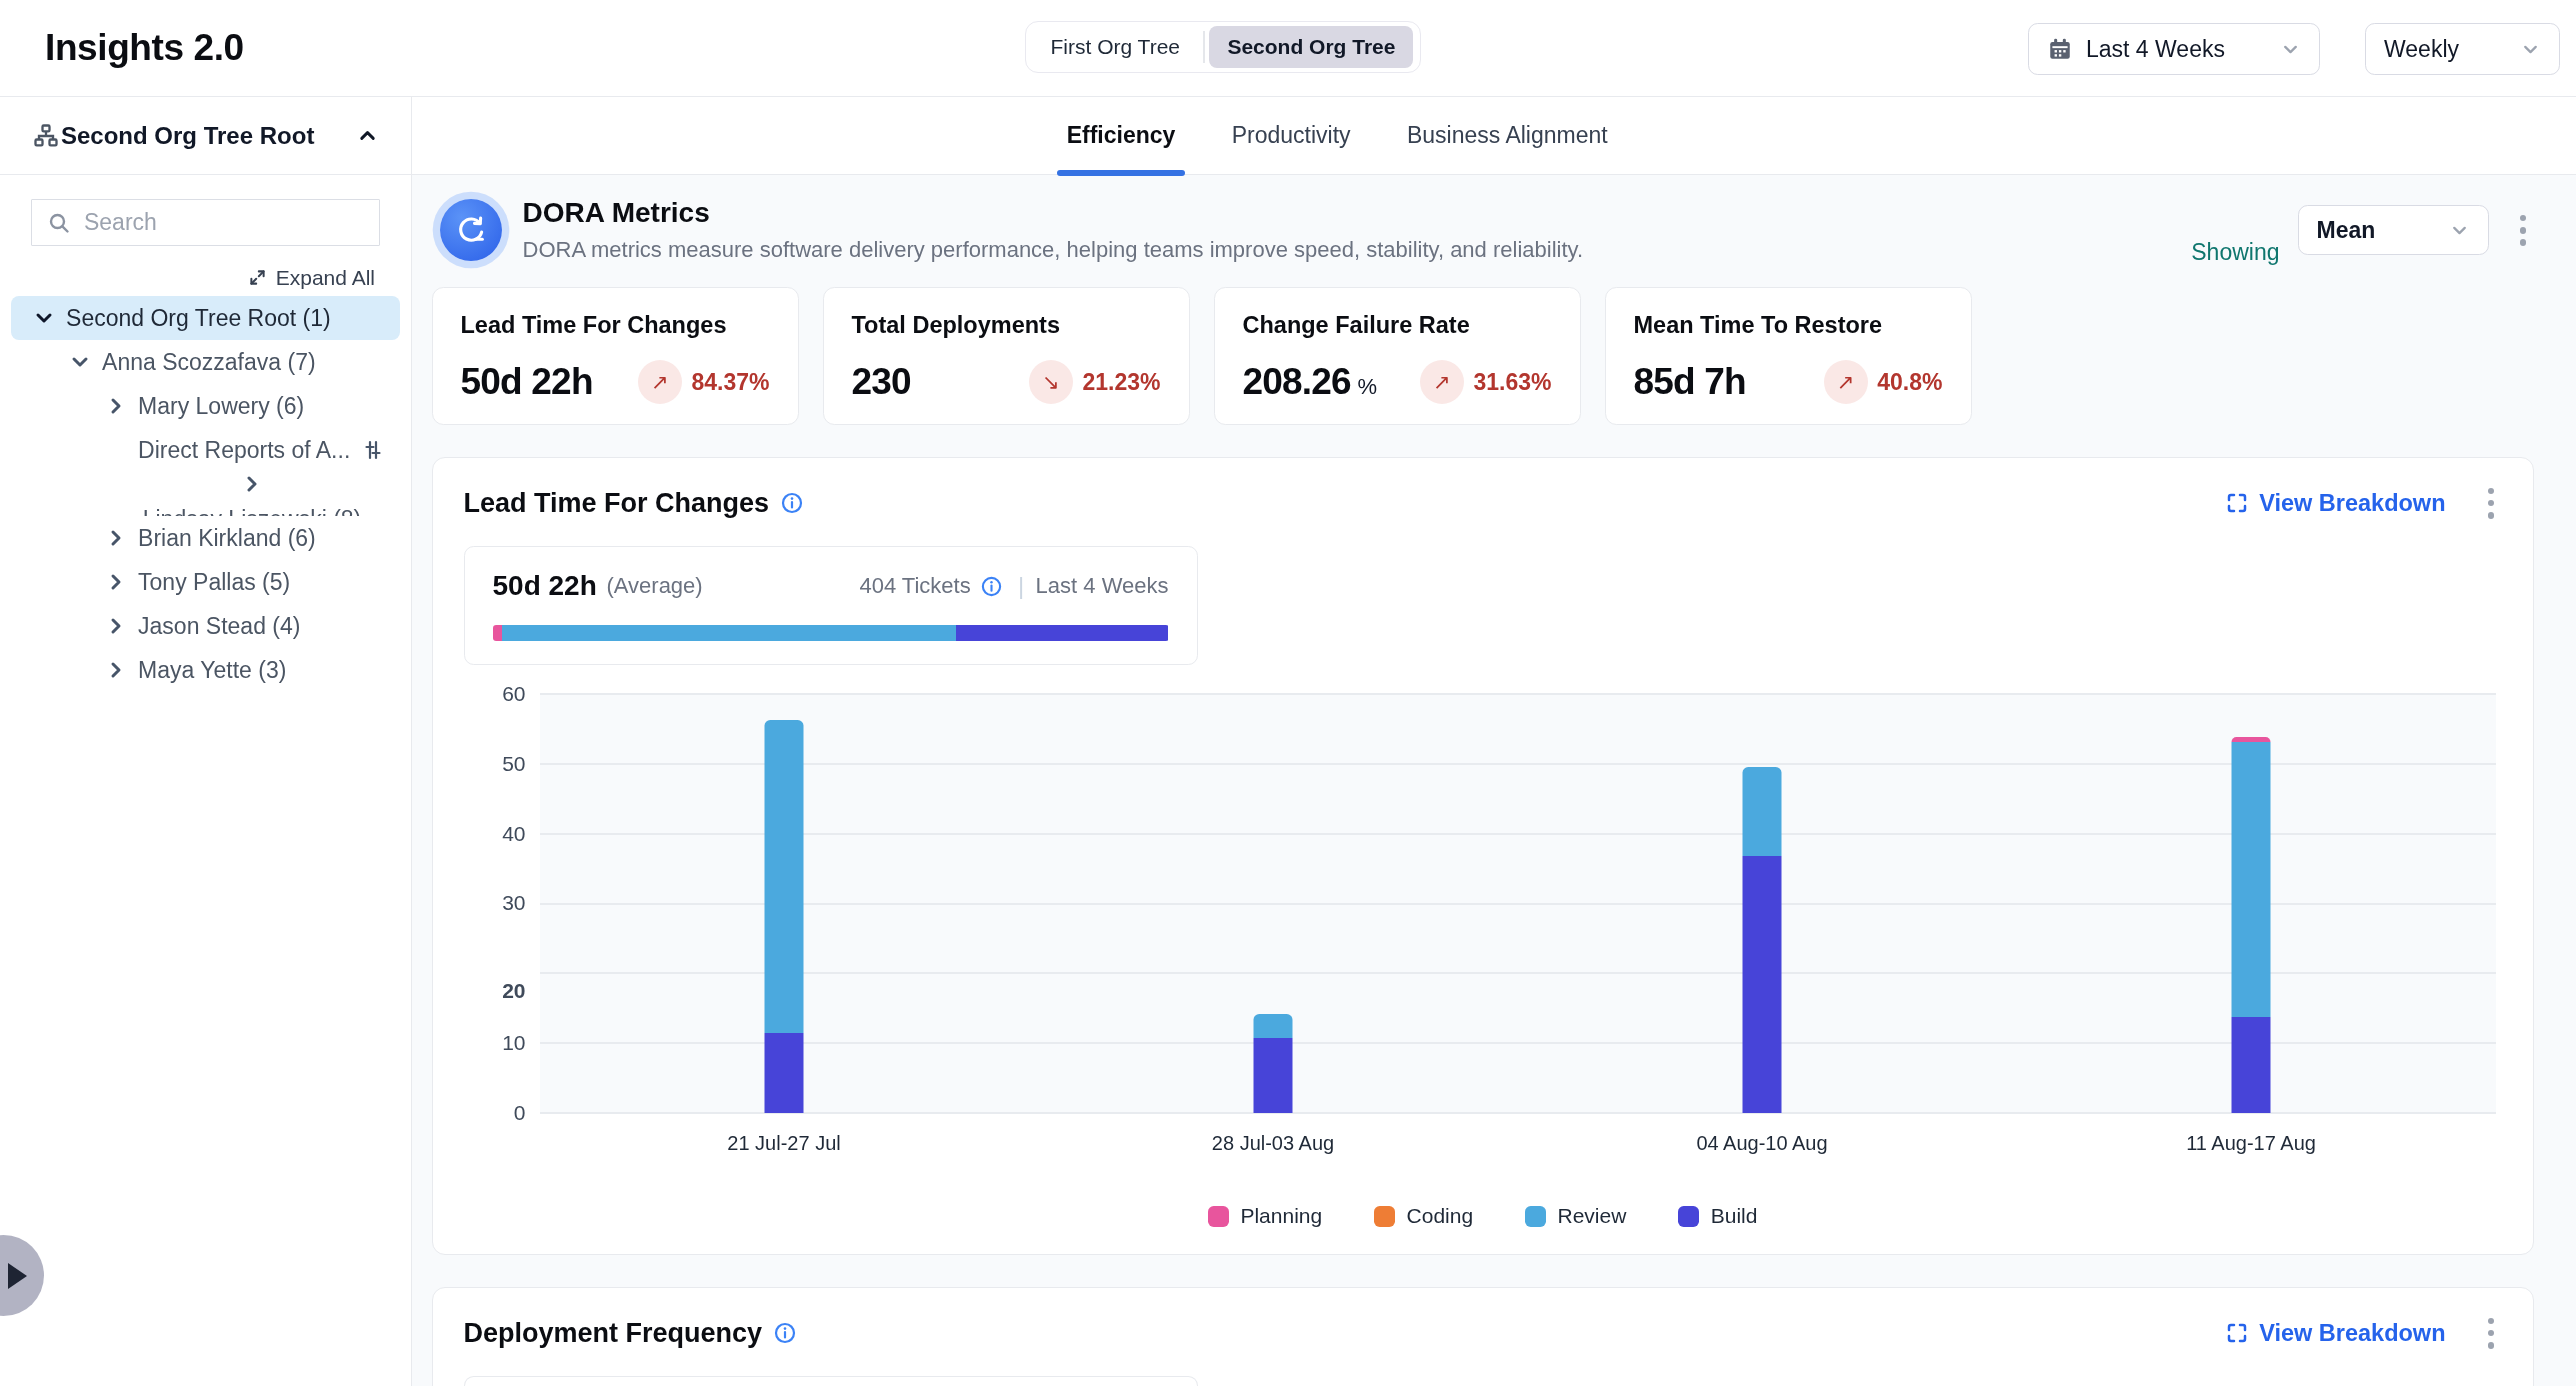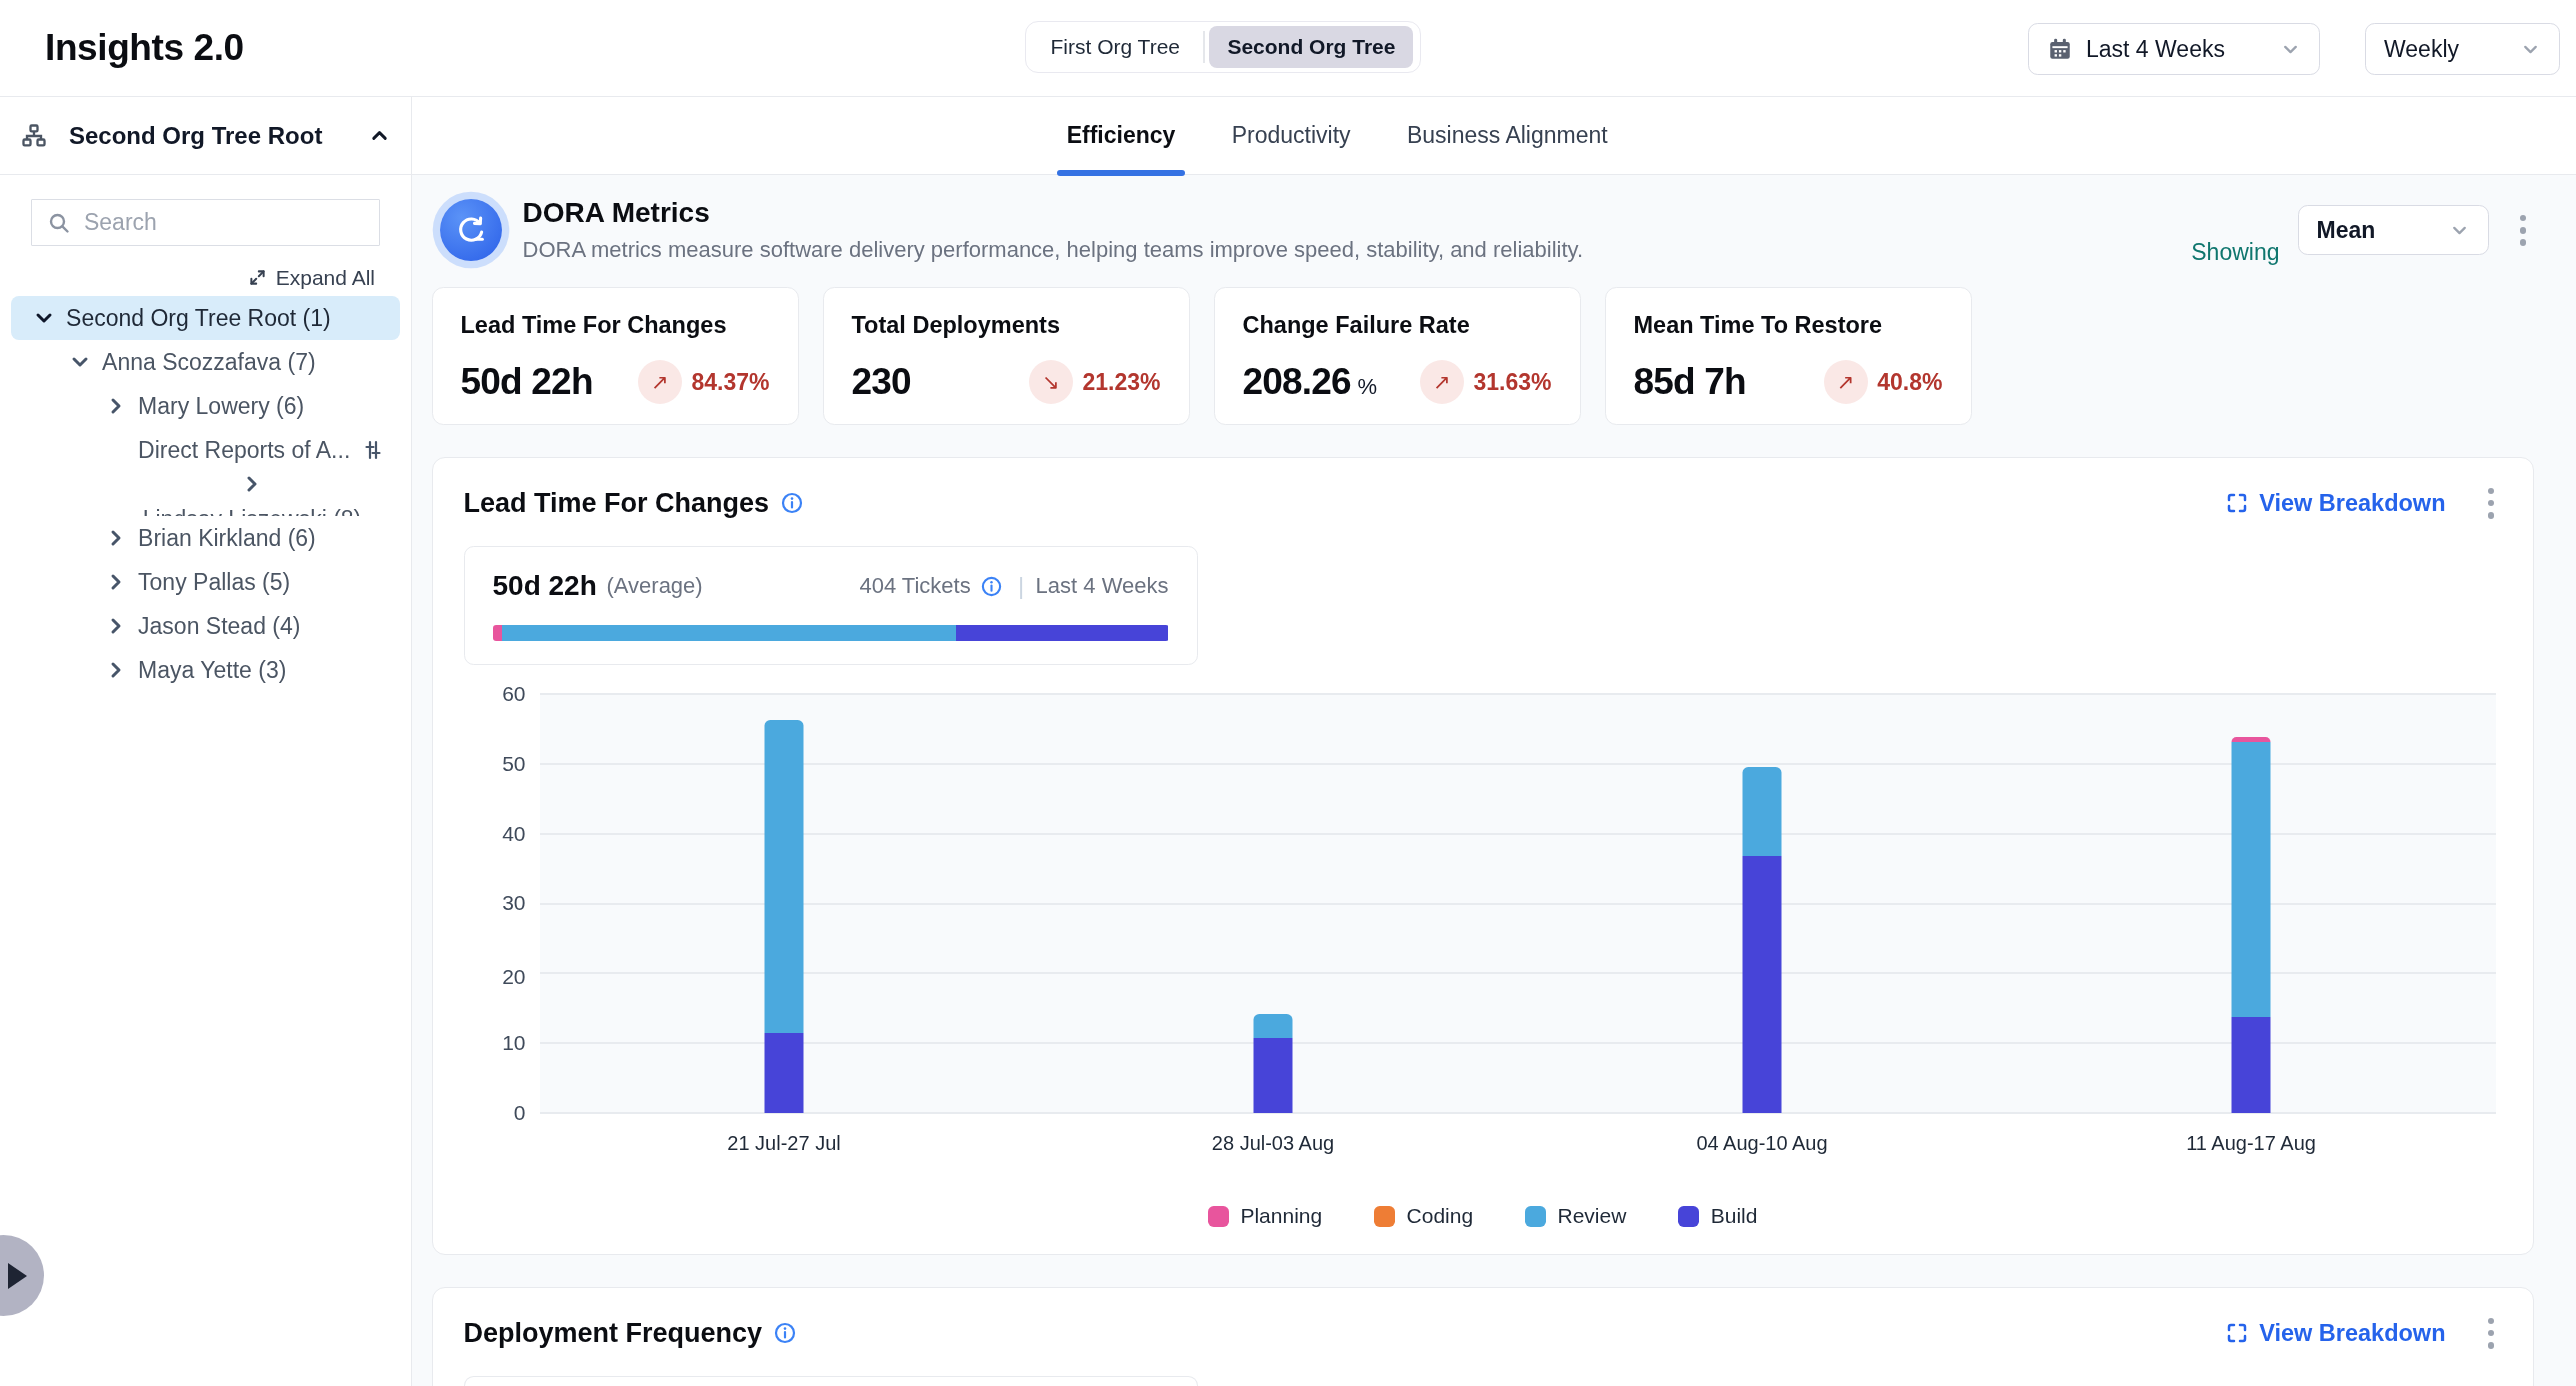--- a/index.html
+++ b/index.html
@@ -18,21 +18,21 @@
   .seg.active { background:#d9d8e3; font-weight:700; color:#111827; }
   .seg-divider { width:1.6px; height:32px; background:#e5e7eb; }
   .top-selects { position:absolute; right:16px; top:23px; display:flex; gap:45px; }
   .select-box { height:52px; border:1.6px solid #d9dbe4; border-radius:9.7px; background:#fff; display:flex; align-items:center; gap:13px; padding:0 18px; font-size:23px; color:#111827; cursor:pointer; }
   .select-box .grow { flex:1; }
   .sel-period { width:292px; }
   .sel-granularity { width:195px; }
 
   
   .sidebar { position:absolute; top:97px; left:0; width:412px; bottom:0; background:#fff; border-right:1.6px solid #e8eaee; }
-  .sidebar-header { height:78px; display:flex; align-items:center; gap:21px; padding:0 20px; border-bottom:1.6px solid #e8eaee; }
+  .sidebar-header { height:78px; display:flex; align-items:center; gap:1px; padding:0 32px; border-bottom:1.6px solid #e8eaee; }
   .sidebar-header .label { font-size:24px; font-weight:700; color:#111827; flex:1; }
   .search-box { margin:24px 31px 0 31px; height:47px; border:1.6px solid #dbdee5; border-radius:1px; display:flex; align-items:center; gap:11.4px; padding:0 14.6px; background:#fff; }
   .search-box input { border:none; outline:none; font-family:inherit; font-size:23px; color:#111827; width:100%; background:transparent; }
   .search-box input::placeholder { color:#9ca3af; }
   .expand-all { display:flex; align-items:center; gap:8px; justify-content:flex-end; margin:19.5px 36px 6.5px 0; font-size:21px; color:#374151; cursor:pointer; }
   .tree { margin-top:6.5px; }
   .tree-row { display:flex; align-items:center; gap:9.7px; height:44px; margin:0 11.4px; border-radius:8px; font-size:23px; color:#4b5563; cursor:pointer; }
   .tree-row .chev { width:24px; height:24px; color:#475569; flex:0 0 auto; }
   .tree-row .chev-spacer { width:24px; flex:0 0 auto; }
   .tree-row.selected { background:#d8ecfa; color:#1f2937; }
@@ -412,21 +412,21 @@
           </div>
       </div>
 
       <div class="chart">
         <div class="plot">
             <div class="gridline" style="top: 418px;"></div>
             <div class="ytick" style="top: 419px;">0</div>
             <div class="gridline" style="top: 348px;"></div>
             <div class="ytick" style="top: 349px;">10</div>
             <div class="gridline" style="top: 278px;"></div>
-            <div class="ytick" style="top: 283px;">20</div>
+            <div class="ytick" style="top: 297px; font-weight: bold;">20</div>
             <div class="gridline" style="top: 209px;"></div>
             <div class="ytick" style="top: 209px;">30</div>
             <div class="gridline" style="top: 139px;"></div>
             <div class="ytick" style="top: 140px;">40</div>
             <div class="gridline" style="top: 69px;"></div>
             <div class="ytick" style="top: 70px;">50</div>
             <div class="gridline" style="top: -0.8px;"></div>
             <div class="ytick" style="top: 0px;">60</div>
             <div class="bar" style="left: 12.5%;">
               <div class="bseg" style="height: 80px; background: rgb(71, 68, 216);"></div>

